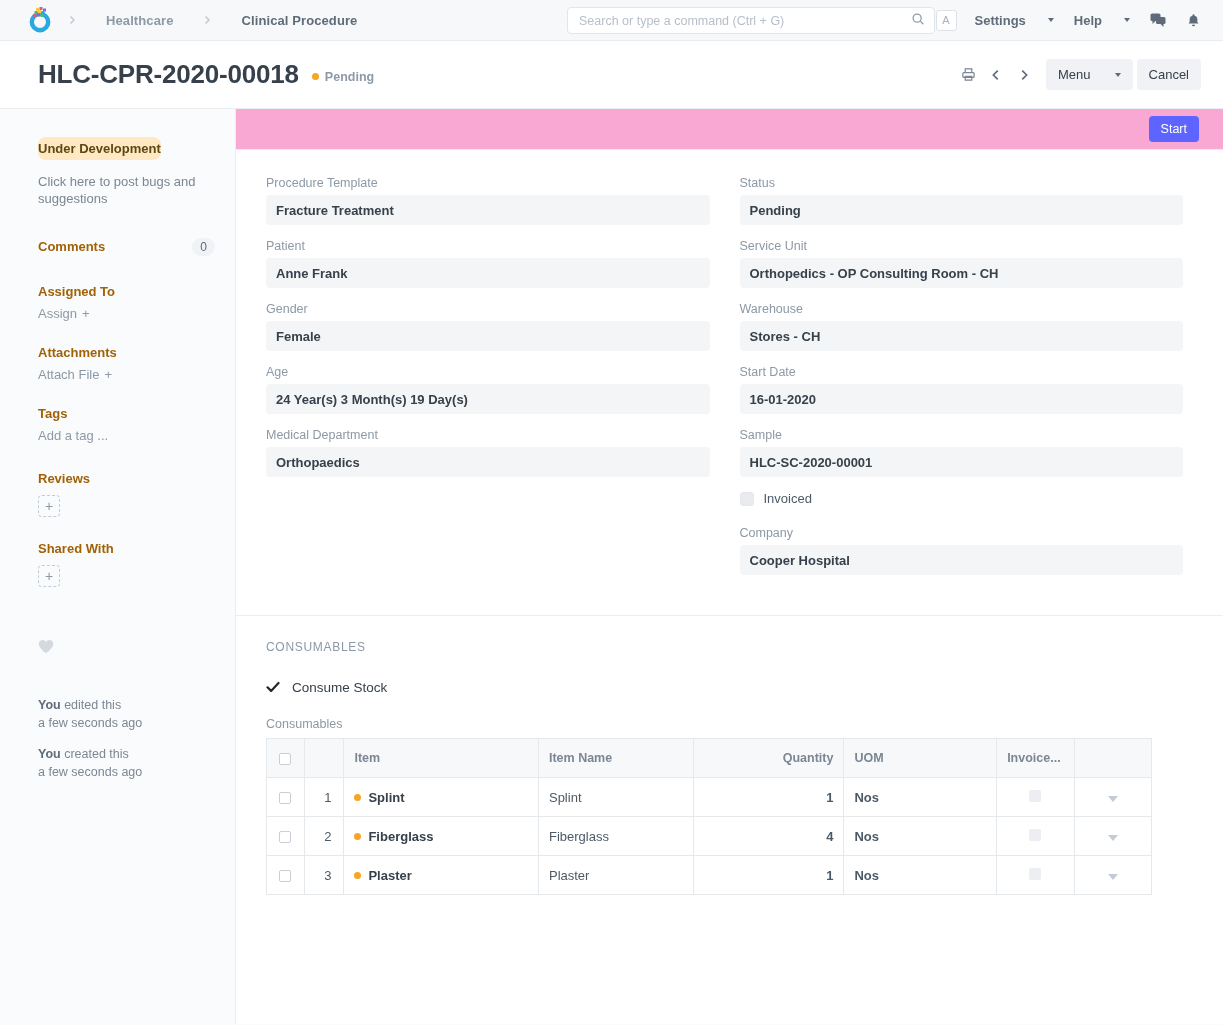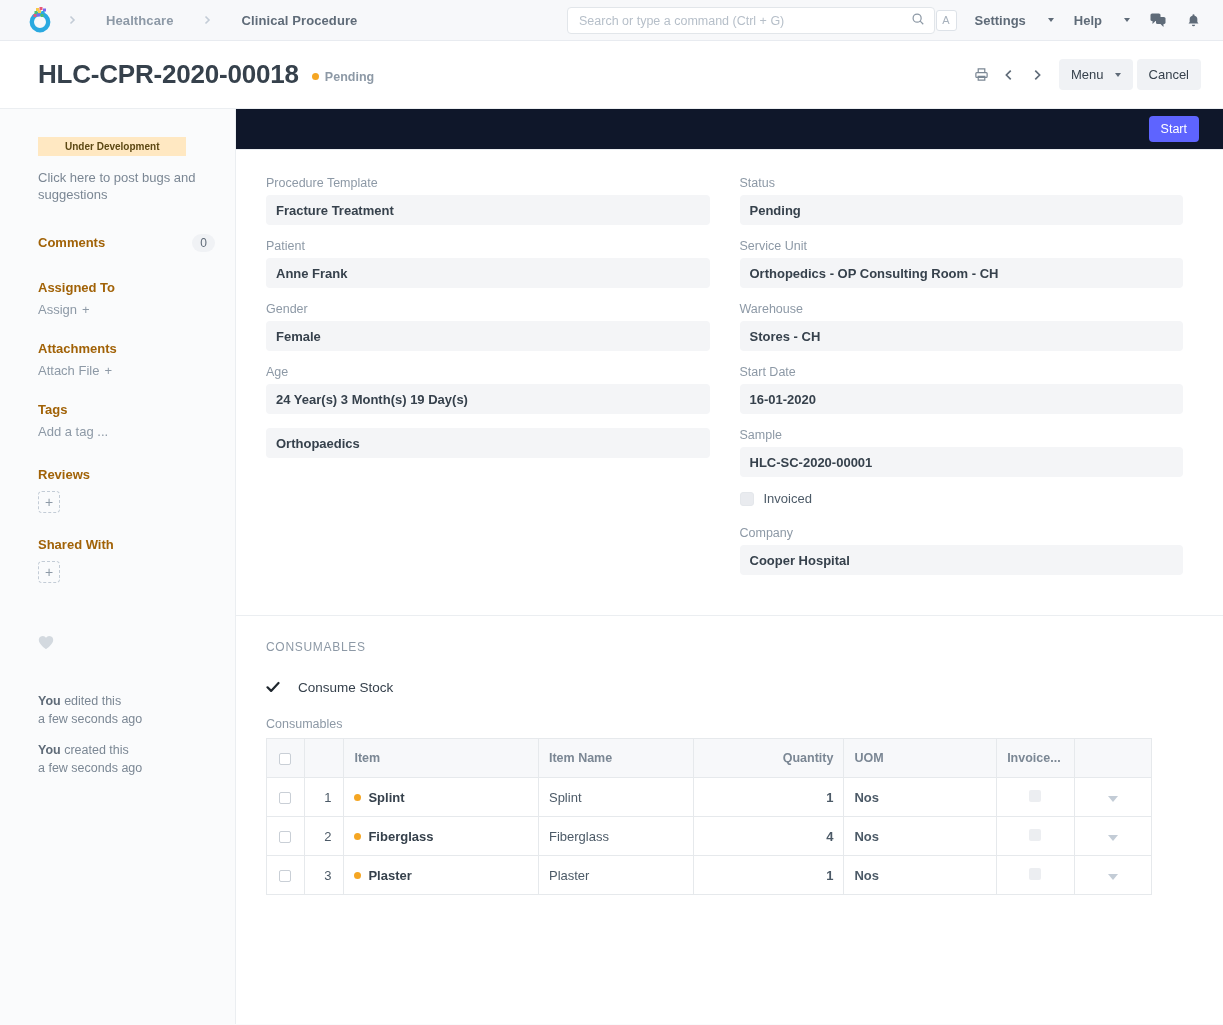--- a/index.html
+++ b/index.html
@@ -80,35 +80,35 @@
   .dot{ width:7px; height:7px; border-radius:50%; background:#f5a623; display:inline-block;}
   .headright{ margin-left:auto; display:flex; align-items:center; gap:4px;}
   .icon-btn{
     width:24px;height:28px; display:flex;align-items:center;justify-content:center;
     color:#7b8794; cursor:pointer;
   }
   .btn{
     font-size:13px; color:#36414c; background:#f0f2f5;
     border:0; border-radius:4px; padding:8px 12px; cursor:pointer;
     font-family:"Liberation Sans", sans-serif;
-    display:flex; align-items:center; gap:11px;
+    display:flex; align-items:center; gap:24px;
   }
   .btn.secondary{ background:#f0f2f5; }
 
   
   .layout{ display:flex; height:calc(1025px - 41px - 69px); }
   .sidebar{
     width:235px; flex:0 0 235px;
     padding:28px 20px 0 38px;
     font-size:13px;
   }
   .badge-dev{
     display:inline-block; background:#ffe8c2; color:#5c4813;
-    font-size:10px; font-weight:bold; border-radius:0;
-    padding:4px 27px; margin-bottom:14px;
+    font-size:13px; font-weight:bold; border-radius:8px;
+    padding:4px 0; margin-bottom:14px;
   }
   .side-note{ color:#7b8794; font-size:13px; line-height:1.3; margin-bottom:30px; cursor:pointer;}
   .side-row{
     display:flex; align-items:center; justify-content:space-between;
     margin-bottom:6px;
   }
   .side-head{ font-size:13px; font-weight:bold; color:#a16207;}
   .count-pill{
     background:#f0f2f5; color:#5f6b78; font-size:12px;
     border-radius:10px; padding:2px 8px; min-width:22px; text-align:center;
@@ -127,21 +127,21 @@
   .activity b{ color:#5f6b78; }
 
   
   .main{ flex:1; padding:0; }
   .panel{
     background:#fff; border:1px solid #ebeef1;
     border-top:0; border-right:0; border-bottom:0;
     min-height:100%;
   }
   .panel-toolbar{
-    height:41px; background:#0f172a; border-bottom:1px solid #ebeef1;
+    height:41px; background:#f9a8d4; border-bottom:1px solid #ebeef1;
     display:flex; align-items:center; justify-content:flex-end;
     padding:0 24px;
   }
   .btn-primary{
     background:#5e64ff; color:#fff; border:0; border-radius:4px;
     font-size:12.5px; padding:6px 12px; cursor:pointer;
     font-family:"Liberation Sans", sans-serif;
   }
   .form-sec{
     display:flex; padding:26px 40px 26px 30px; gap:30px;
@@ -162,21 +162,21 @@
     border:1px solid #e4e7eb; cursor:pointer; flex:0 0 auto;
   }
   .checkfield span{ font-size:13px; color:#4c5a67;}
 
   
   .sec2{ padding:24px 40px 40px 30px; }
   .sec-title{
     font-size:12px; letter-spacing:.7px; color:#8d99a6;
     text-transform:uppercase; margin-bottom:26px;
   }
-  .consume-row{ display:flex; align-items:center; gap:18px; margin-bottom:22px;}
+  .consume-row{ display:flex; align-items:center; gap:12px; margin-bottom:22px;}
   .tick{ color:#36414c; font-size:14px; line-height:1; }
   .consume-row span.lbl{ font-size:13.5px; color:#36414c; }
   .grid-label{ font-size:12.5px; color:#8d99a6; margin-bottom:7px; }
   table.grid{
     width:886px; border-collapse:collapse; table-layout:fixed;
     font-size:13px;
   }
   table.grid th, table.grid td{
     border:1px solid #e6e9ec; padding:0 10px; height:39px;
     vertical-align:middle;
@@ -384,20 +384,21 @@
           </div>
           <div class="field">
             <div class="flabel">Gender</div>
             <div class="fvalue">Female</div>
           </div>
           <div class="field">
             <div class="flabel">Age</div>
             <div class="fvalue">24 Year(s) 3 Month(s) 19 Day(s)</div>
           </div>
           <div class="field">
+            <div class="flabel">Medical Department</div>
             <div class="fvalue">Orthopaedics</div>
           </div>
         </div>
 
         <div class="col">
           <div class="field">
             <div class="flabel">Status</div>
             <div class="fvalue">Pending</div>
           </div>
           <div class="field">

